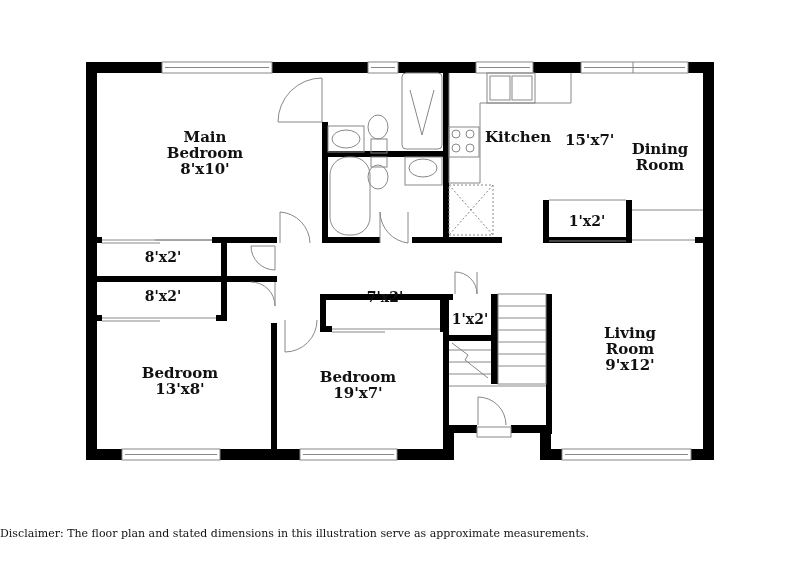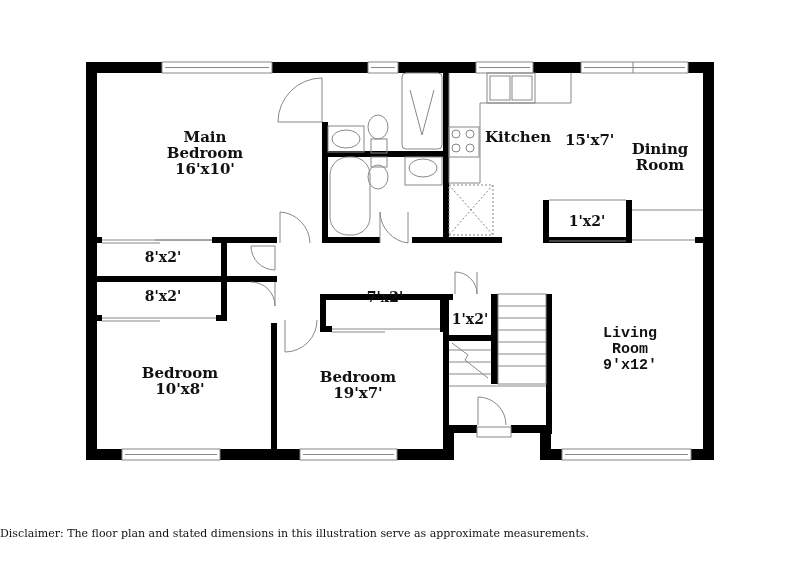--- a/index.html
+++ b/index.html
@@ -175,44 +175,44 @@
       <line x1="449" y1="374" x2="491" y2="374"></line>
       <line x1="449" y1="386" x2="546" y2="386"></line>
       <path d="M452 343 L468 355 L465 360 L488 378"></path>
     </g>
   </g>
 </svg>
 
 <div class="lbl room-lbl" style="left:150px; top:130px; width:110px;text-align:center;">
   <span>Main</span>
   <span>Bedroom</span>
-  <span>16'x10'</span>
+  <span>8'x10'</span>
 </div>
 
 <div class="lbl room-lbl" style="left:485px; top:130px;text-align:center;">
   <span>Kitchen</span>
 </div>
 <div class="lbl room-lbl" style="left:565px; top:133px;">
   <span>15'x7'</span>
 </div>
 
 <div class="lbl room-lbl" style="left:620px; top:142px; width:80px;">
   <span>Dining</span>
   <span>Room</span>
 </div>
 
-<div class="lbl room-lbl" style="left:585px; top:326px; width:90px;font-family:Liberation Mono, monospace;">
+<div class="lbl room-lbl" style="left:585px; top:326px; width:90px;">
   <span>Living</span>
   <span>Room</span>
   <span>9'x12'</span>
 </div>
 
 <div class="lbl room-lbl" style="left:130px; top:366px; width:100px;">
   <span>Bedroom</span>
-  <span>10'x8'</span>
+  <span>13'x8'</span>
 </div>
 
 <div class="lbl room-lbl" style="left:308px; top:370px; width:100px;">
   <span>Bedroom</span>
   <span>19'x7'</span>
 </div>
 
 <div class="lbl closet-lbl" style="left:128px; top:250px; width:70px;">
   <span>8'x2'</span>
 </div>

